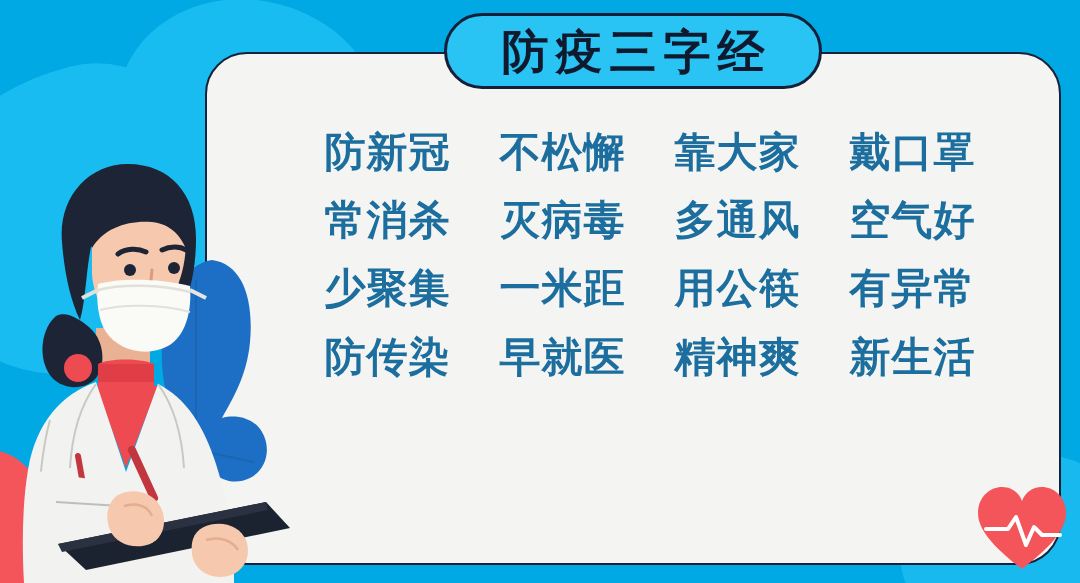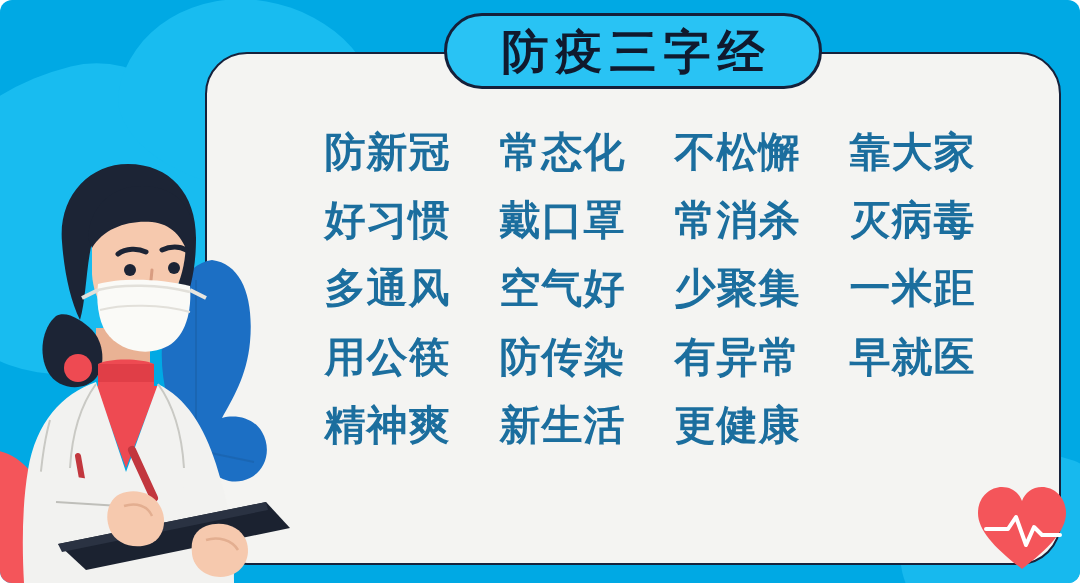--- a/index.html
+++ b/index.html
@@ -7,21 +7,20 @@
     padding: 0;
     background: #ffffff;
   }
   #poster {
     position: relative;
     width: 1080px;
     height: 583px;
     overflow: hidden;
     font-family: "Liberation Sans", "DejaVu Sans", sans-serif;
     background: #00A9E4;
-    border-radius: 12px;
   }
 
   
   .bg-blob-a {
     position: absolute;
     left: -90px;
     top: 70px;
     width: 330px;
     height: 300px;
     background: #18BCF0;
@@ -153,38 +152,35 @@
   <div class="bg-blob-c"></div>
 
   <div class="card"></div>
 
   <div class="title-pill">
     <span class="title-text">防疫三字经</span>
   </div>
 
   <div class="grid">
     <div class="phrase">防新冠</div>
-    <div class="phrase">常态化</div>
     <div class="phrase">不松懈</div>
     <div class="phrase">靠大家</div>
-    <div class="phrase">好习惯</div>
     <div class="phrase">戴口罩</div>
     <div class="phrase">常消杀</div>
     <div class="phrase">灭病毒</div>
     <div class="phrase">多通风</div>
     <div class="phrase">空气好</div>
     <div class="phrase">少聚集</div>
     <div class="phrase">一米距</div>
     <div class="phrase">用公筷</div>
+    <div class="phrase">有异常</div>
     <div class="phrase">防传染</div>
-    <div class="phrase">有异常</div>
     <div class="phrase">早就医</div>
     <div class="phrase">精神爽</div>
     <div class="phrase">新生活</div>
-    <div class="phrase">更健康</div>
   </div>
 
   <div class="leaf-layer">
     <svg width="130" height="330" viewBox="0 0 130 330">
       <path d="M62 10 C 92 14, 104 48, 100 92 C 97 126, 82 150, 72 168
                C 86 164, 104 168, 112 182 C 122 199, 116 220, 100 228
                C 86 235, 72 231, 62 222 L 62 330 L 30 330 L 30 230
                C 18 238, 4 232, 2 216 C 0 198, 12 186, 28 186
                C 20 160, 10 130, 12 96 C 15 50, 34 14, 62 10 Z" fill="#1C6FC4"></path>
       <path d="M46 330 L 46 30" stroke="#1A5EA6" stroke-width="2" fill="none" opacity="0.55"></path>

